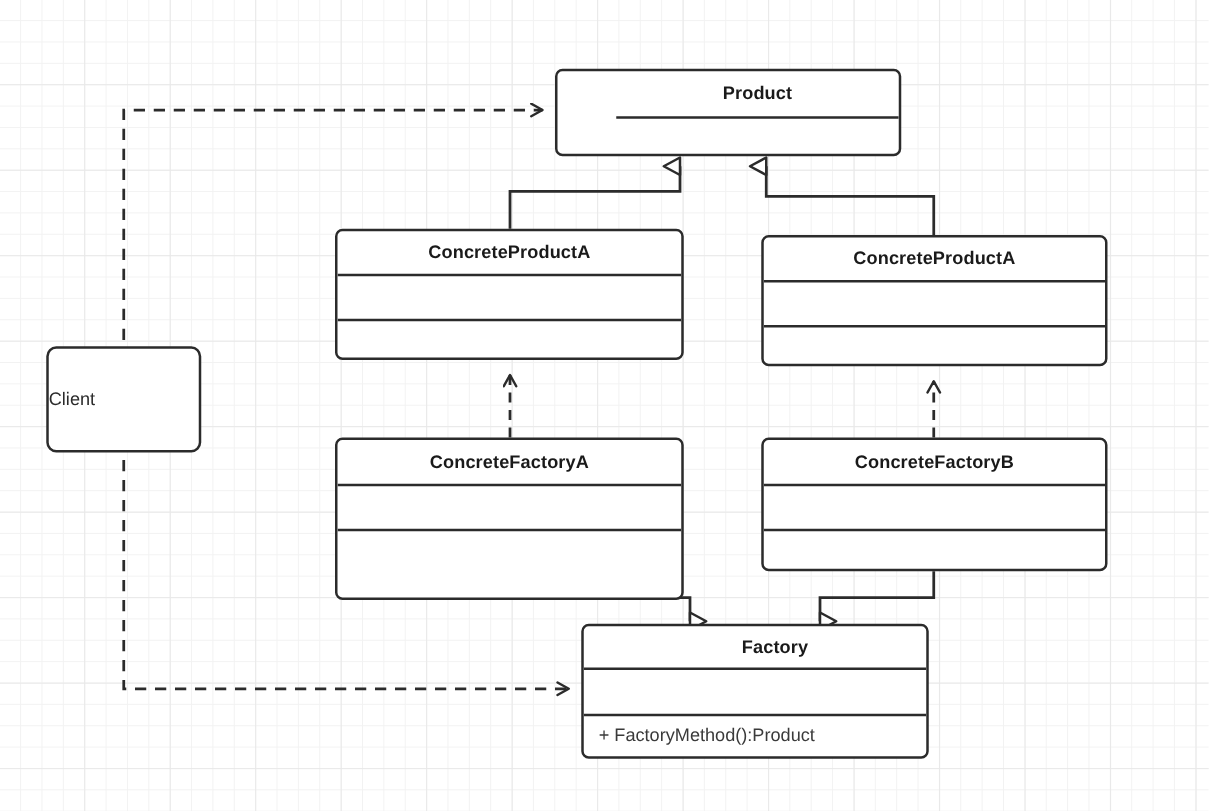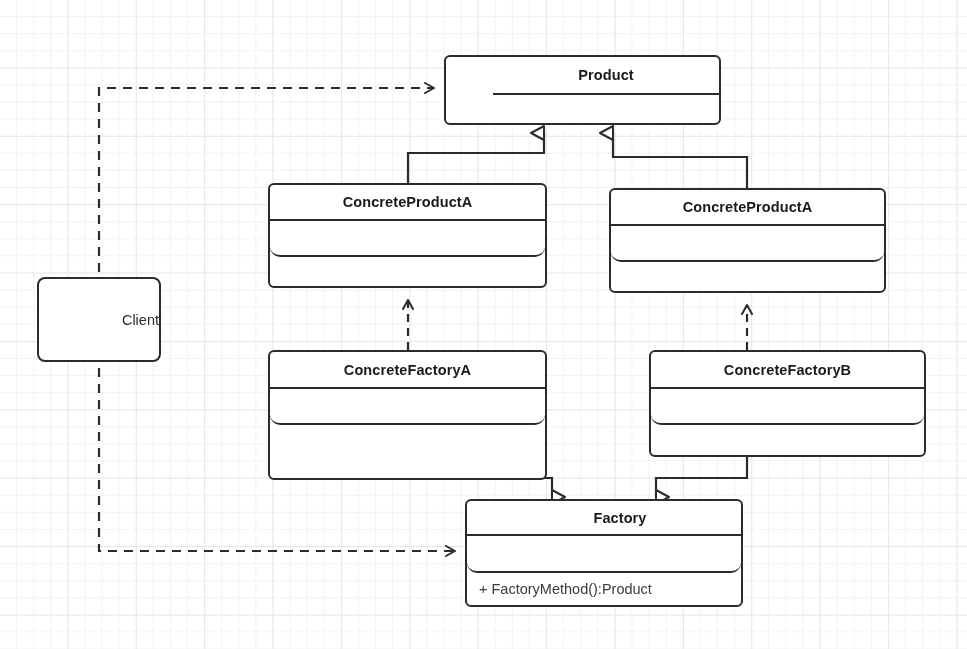--- a/index.html
+++ b/index.html
@@ -57,26 +57,25 @@
     font-weight: bold;
     font-size: 14.5px;
     color: #1a1a1a;
     letter-spacing: 0.1px;
   }
   .c-members {
     justify-content: flex-start;
     padding-left: 12px;
     font-size: 14.5px;
     color: #3a3a3a;
-    border-radius: 10px;
   }
   .plain-node {
     display: flex;
     align-items: center;
-    justify-content: flex-end;
+    justify-content: flex-start;
     border-radius: 8px;
   }
   .plain-label {
     font-size: 14.5px;
     color: #2b2b2b;
   }
 </style>
 </head>
 <body>
 
@@ -141,21 +140,21 @@
     <div class="compartment c-members" style="height:36px;"></div>
     <div class="compartment c-members" style="height:29px;"></div>
   </div>
 
   <div class="node" style="left:268px; top:350px; width:279px; height:130px;">
     <div class="compartment c-title" style="height:37px;">ConcreteFactoryA</div>
     <div class="compartment c-members" style="height:36px;"></div>
     <div class="compartment c-members" style="height:30px;"></div>
   </div>
 
-  <div class="node" style="left:609px; top:350px; width:277px; height:107px;margin-left:40px;">
+  <div class="node" style="left:609px; top:350px; width:277px; height:107px;">
     <div class="compartment c-title" style="height:37px;">ConcreteFactoryB</div>
     <div class="compartment c-members" style="height:36px;"></div>
     <div class="compartment c-members" style="height:30px;"></div>
   </div>
 
   <div class="node" style="left:465px; top:499px; width:278px; height:108px;">
     <div class="compartment c-title" style="height:35px;padding-left:32px;">Factory</div>
     <div class="compartment c-members" style="height:37px;"></div>
     <div class="compartment c-members" style="height:32px;">+ FactoryMethod():Product</div>
   </div>

